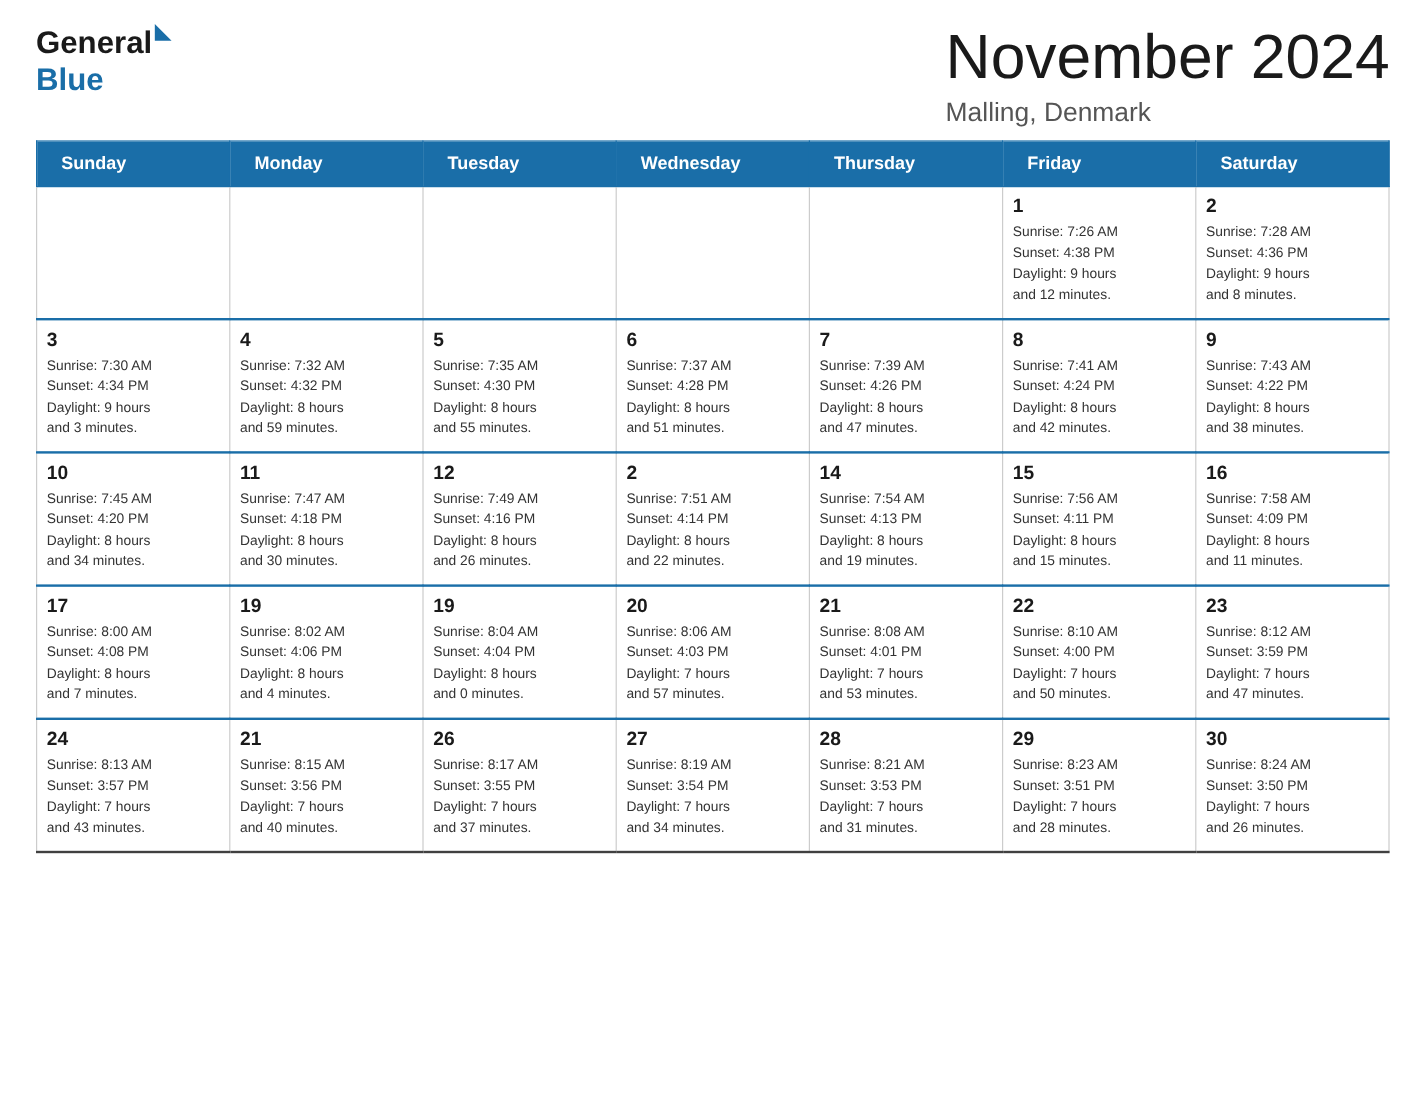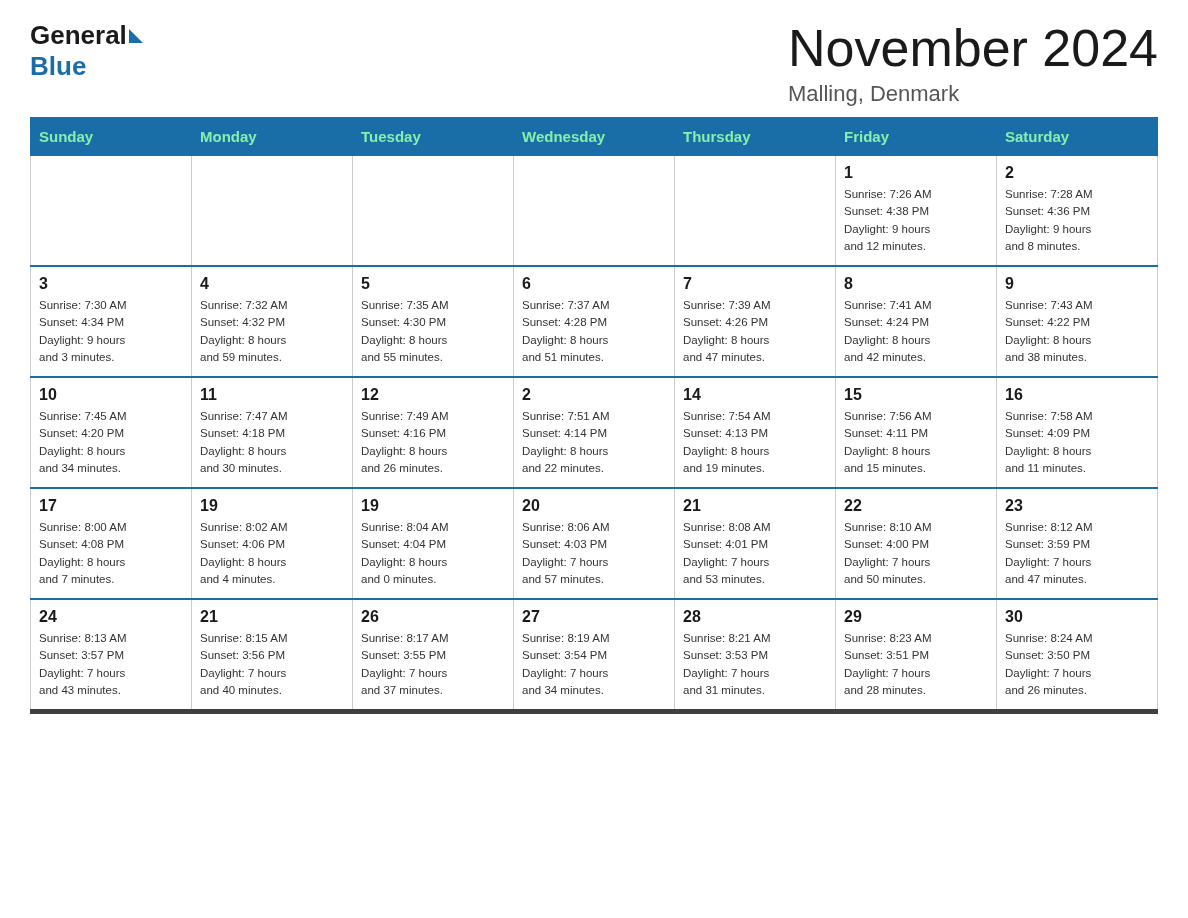--- a/index.html
+++ b/index.html
@@ -16,21 +16,20 @@
       align-items: flex-start;
       margin-bottom: 10px;
     }
     .logo {
       display: flex;
       flex-direction: column;
       align-items: flex-start;
     }
     .logo-text {
       display: flex;
-      align-items: center;
       font-size: 26px;
       font-weight: bold;
       color: #1a1a1a;
     }
     .logo-general {
       color: #1a1a1a;
     }
     .logo-arrow {
       width: 0;
       height: 0;
@@ -60,41 +59,41 @@
       color: #555;
       margin-top: 4px;
     }
     .calendar {
       width: 100%;
       border-collapse: collapse;
       margin-top: 10px;
     }
     .calendar thead th {
       background-color: #1a6ea8;
-      color: #86efac;
+      color: #ffffff;
       font-size: 15px;
       font-weight: bold;
-      padding: 10px 8px;
+      padding: 10px 20px;
       text-align: left;
       border: 1px solid #1a6ea8;
     }
     .calendar tbody tr {
       border-bottom: 2px solid #1a6ea8;
     }
     .calendar tbody td {
       vertical-align: top;
       padding: 8px 8px 10px 8px;
       border: 1px solid #ccc;
       border-bottom: none;
       background: #fff;
       width: calc(100% / 7);
       height: 110px;
     }
     .calendar tbody tr:last-child td {
-      border-bottom: 5px solid #404040;
+      border-bottom: 2px solid #404040;
     }
     .day-number {
       font-size: 16px;
       font-weight: bold;
       color: #1a1a1a;
       display: block;
       margin-bottom: 4px;
     }
     .day-info {
       font-size: 11.5px;

